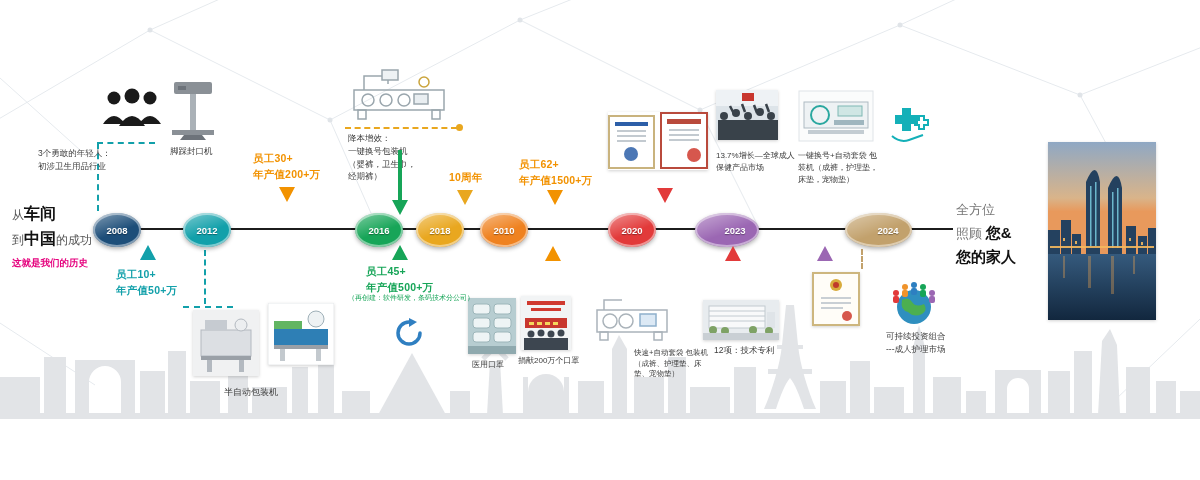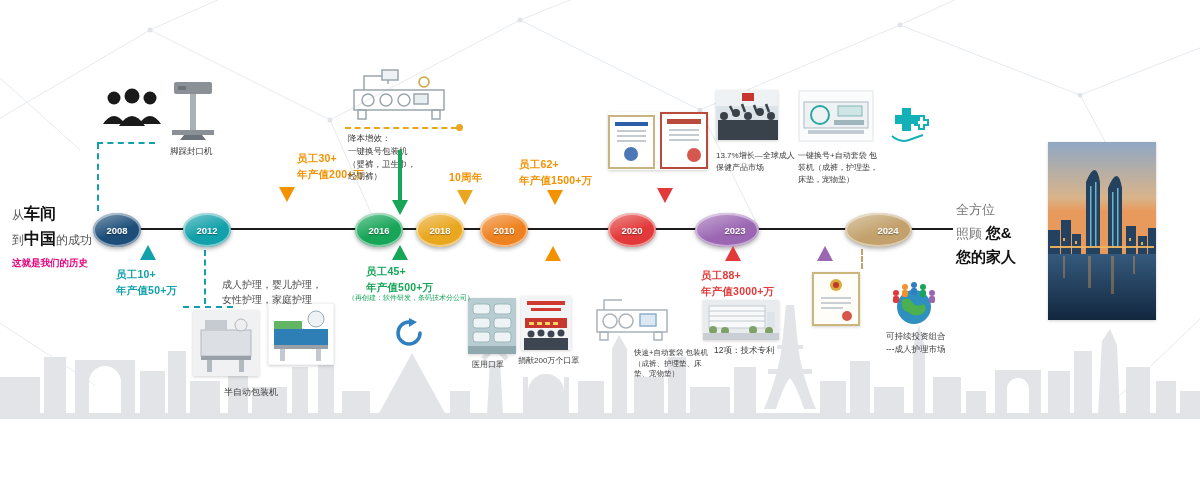--- a/index.html
+++ b/index.html
@@ -154,44 +154,44 @@
       <g fill="#1a1a1a">
         <circle cx="14" cy="12" r="6.5"></circle>
           <path d="M3 38 q11 -16 22 0 z"></path>
         <circle cx="50" cy="12" r="6.5"></circle>
           <path d="M39 38 q11 -16 22 0 z"></path>
         <circle cx="32" cy="10" r="7.5"></circle>
           <path d="M19 40 q13 -20 26 0 z"></path>
       </g>
     </svg>
   </div>
+  <div class="note" style="left:38px;top:147px;width:120px">
+    <span>3个勇敢的年轻人：</span><br>
+    <span>初涉卫生用品行业</span>
+  </div>
 
   <div class="img" style="left:166px;top:78px;width:54px;height:64px">
     <svg viewBox="0 0 54 64">
       <rect x="8" y="4" width="38" height="12" rx="2" fill="#8a9096"></rect>
       <rect x="12" y="8" width="8" height="4" fill="#6d737a"></rect>
       <rect x="24" y="16" width="6" height="36" fill="#aab1b7"></rect>
       <rect x="6" y="52" width="42" height="5" fill="#8a9096"></rect>
       <polygon points="18,57 36,57 40,62 14,62" fill="#6d737a"></polygon>
     </svg>
   </div>
   <div class="cap" style="left:170px;top:146px">脚踩封口机</div>
 
   <div class="stat" style="left: 116px; top: 266px; color: rgb(18, 160, 170);">
     <span>员工10+</span><br>
     <span>年产值50+万</span>
   </div>
 
-  <div class="stat" style="left: 253px; top: 150px; color: rgb(242, 146, 0); margin-left: 44px;">
+  <div class="stat" style="left: 253px; top: 150px; color: rgb(242, 146, 0);">
     <span>员工30+</span><br>
     <span>年产值200+万</span>
-  </div>
-  <div class="note" style="left:222px;top:277px;font-size:10px;color:#4a4a4a">
-    <span>成人护理，婴儿护理，</span><br>
-    <span>女性护理，家庭护理</span>
   </div>
 
   <div class="img photo-frame" style="left:193px;top:310px;width:66px;height:66px">
     <svg viewBox="0 0 66 66">
       <rect width="66" height="66" fill="#f0f1f2"></rect>
       <rect x="8" y="20" width="50" height="26" fill="#dcdfe3" stroke="#b3b9c0"></rect>
       <rect x="12" y="10" width="22" height="10" fill="#c6cbd1"></rect>
       <circle cx="48" cy="15" r="6" fill="#eceef0" stroke="#b3b9c0"></circle>
       <rect x="8" y="46" width="50" height="4" fill="#9aa0a7"></rect>
       <rect x="14" y="50" width="5" height="12" fill="#b3b9c0"></rect>
@@ -361,24 +361,20 @@
   </div>
 
   <div class="img" style="left:888px;top:104px;width:42px;height:40px">
     <svg viewBox="0 0 42 40">
       <path d="M14 4 h9 v7 h7 v9 h-7 v7 h-9 v-7 h-7 v-9 h7 z" fill="#14b0b8"></path>
       <path d="M31 12 h5 v4 h4 v5 h-4 v4 h-5 v-4 h-4 v-5 h4 z" fill="none" stroke="#14b0b8" stroke-width="2"></path>
       <path d="M4 32 q8 7 17 4 l14 -5" fill="none" stroke="#14b0b8" stroke-width="2"></path>
     </svg>
   </div>
 
-  <div class="stat" style="left: 701px; top: 267px; color: rgb(226, 58, 58);">
-    <span>员工88+</span><br>
-    <span>年产值3000+万</span>
-  </div>
 
   <div class="img photo-frame" style="left:703px;top:300px;width:76px;height:40px">
     <svg viewBox="0 0 76 40">
       <rect width="76" height="40" fill="#e8ecef"></rect>
       <rect x="6" y="6" width="56" height="22" fill="#f8f9fa" stroke="#c2cad0"></rect>
       <g stroke="#c2cad0" stroke-width="1">
           <line x1="6" y1="11" x2="62" y2="11"></line>
           <line x1="6" y1="16" x2="62" y2="16"></line>
           <line x1="6" y1="21" x2="62" y2="21"></line>
         </g>

